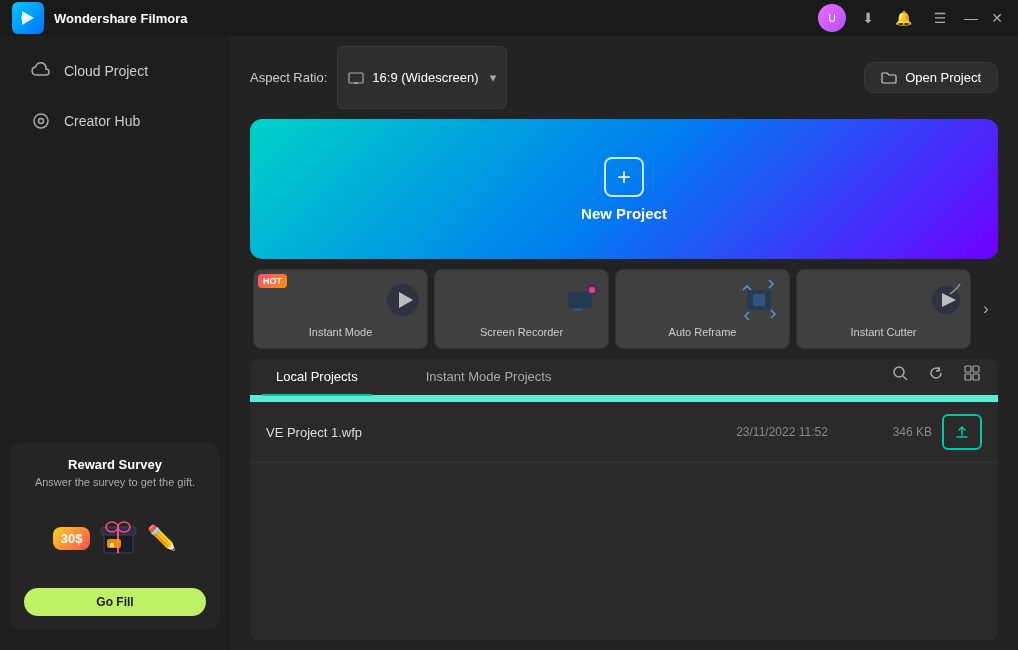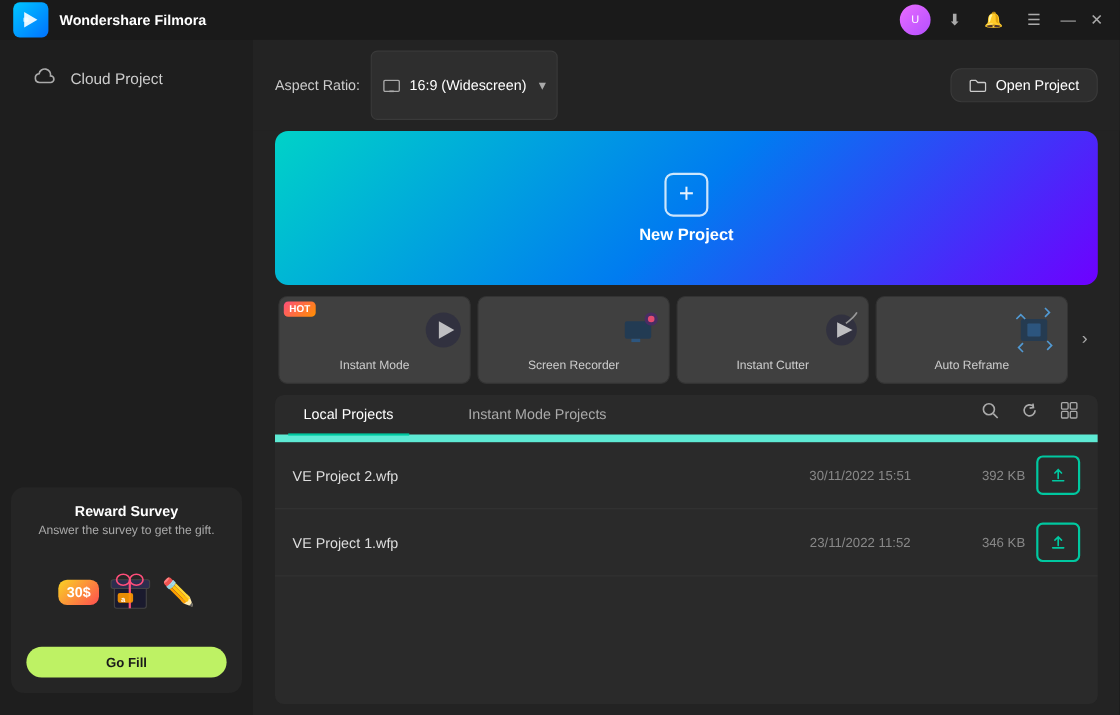--- a/index.html
+++ b/index.html
@@ -437,20 +437,29 @@
 
   <div class="sidebar">
     <div class="sidebar-item">
       <div class="sidebar-item-icon">
         <svg width="20" height="20" viewBox="0 0 20 20" fill="none">
           <path d="M5 14a4 4 0 01-.5-7.95A5 5 0 0114.95 8H15a3 3 0 010 6H5z" stroke="#aaa" stroke-width="1.5" fill="none"></path>
         </svg>
       </div>
       <span>Cloud Project</span>
     </div>
+    <div class="sidebar-item">
+      <div class="sidebar-item-icon">
+        <svg width="20" height="20" viewBox="0 0 20 20" fill="none">
+          <circle cx="10" cy="10" r="7" stroke="#aaa" stroke-width="1.5" fill="none"></circle>
+          <circle cx="10" cy="10" r="2.5" stroke="#aaa" stroke-width="1.5" fill="none"></circle>
+        </svg>
+      </div>
+      <span>Creator Hub</span>
+    </div>
 
     <div class="sidebar-bottom">
       <div class="reward-card">
         <div class="reward-title">Reward Survey</div>
         <div class="reward-subtitle">Answer the survey to get the gift.</div>
         <div class="reward-illustration">
 
           <div style="background:linear-gradient(135deg,#f9d423,#ff4e50);border-radius:8px;padding:4px 8px;font-size:13px;font-weight:700;color:#fff;">
             <span>30$</span>
           </div>
@@ -521,37 +530,37 @@
             <circle cx="38" cy="14" r="6" fill="#4a2a6a"></circle>
             <circle cx="38" cy="14" r="3" fill="#ff4e7a"></circle>
           </svg>
         </div>
         <span class="quick-item-label">Screen Recorder</span>
       </div>
 
       <div class="quick-item">
         <div class="quick-item-icon">
           <svg width="48" height="48" viewBox="0 0 48 48">
+            <rect x="12" y="14" width="24" height="20" rx="2" fill="#1a3a5a" opacity="0.8"></rect>
+            <rect x="18" y="18" width="12" height="12" rx="1" fill="#2a5a8a"></rect>
+            <path d="M8 14l4-4 4 4M36 34l4 4-4 4M14 36l-4 4 4 4M34 12l4-4-4-4" stroke="#5ae" stroke-width="1.5" fill="none"></path>
+          </svg>
+        </div>
+        <span class="quick-item-label">Auto Reframe</span>
+      </div>
+
+      <div class="quick-item">
+        <div class="quick-item-icon">
+          <svg width="48" height="48" viewBox="0 0 48 48">
             <circle cx="30" cy="24" r="14" fill="#2a2a3e" opacity="0.8"></circle>
             <polygon points="26,17 40,24 26,31" fill="#fff" opacity="0.8"></polygon>
             <path d="M34 18 Q42 12 44 8" stroke="#aaa" stroke-width="1.5" fill="none"></path>
           </svg>
         </div>
         <span class="quick-item-label">Instant Cutter</span>
-      </div>
-
-      <div class="quick-item">
-        <div class="quick-item-icon">
-          <svg width="48" height="48" viewBox="0 0 48 48">
-            <rect x="12" y="14" width="24" height="20" rx="2" fill="#1a3a5a" opacity="0.8"></rect>
-            <rect x="18" y="18" width="12" height="12" rx="1" fill="#2a5a8a"></rect>
-            <path d="M8 14l4-4 4 4M36 34l4 4-4 4M14 36l-4 4 4 4M34 12l4-4-4-4" stroke="#5ae" stroke-width="1.5" fill="none"></path>
-          </svg>
-        </div>
-        <span class="quick-item-label">Auto Reframe</span>
       </div>
 
       <div class="quick-more">›</div>
     </div>
 
     <div class="projects-section">
       <div class="projects-tabs">
         <div class="tab active">Local Projects</div>
         <div class="tab">Instant Mode Projects</div>
         <div class="tab-actions">
@@ -572,31 +581,20 @@
               <rect x="1" y="1" width="6" height="6" rx="1" stroke="#aaa" stroke-width="1.2" fill="none"></rect>
               <rect x="9" y="1" width="6" height="6" rx="1" stroke="#aaa" stroke-width="1.2" fill="none"></rect>
               <rect x="1" y="9" width="6" height="6" rx="1" stroke="#aaa" stroke-width="1.2" fill="none"></rect>
               <rect x="9" y="9" width="6" height="6" rx="1" stroke="#aaa" stroke-width="1.2" fill="none"></rect>
             </svg>
           </div>
         </div>
       </div>
       <div class="projects-list">
 
-        <div class="project-row">
-          <span class="project-name">VE Project 2.wfp</span>
-          <span class="project-date">30/11/2022 15:51</span>
-          <span class="project-size">392 KB</span>
-          <div class="project-upload">
-            <svg width="16" height="16" viewBox="0 0 16 16">
-              <path d="M8 11V3M5 6l3-3 3 3" stroke="#00c8a0" stroke-width="1.5" fill="none" stroke-linecap="round"></path>
-              <path d="M3 13h10" stroke="#00c8a0" stroke-width="1.5" stroke-linecap="round"></path>
-            </svg>
-          </div>
-        </div>
 
         <div class="project-row">
           <span class="project-name">VE Project 1.wfp</span>
           <span class="project-date">23/11/2022 11:52</span>
           <span class="project-size">346 KB</span>
           <div class="project-upload">
             <svg width="16" height="16" viewBox="0 0 16 16">
               <path d="M8 11V3M5 6l3-3 3 3" stroke="#00c8a0" stroke-width="1.5" fill="none" stroke-linecap="round"></path>
               <path d="M3 13h10" stroke="#00c8a0" stroke-width="1.5" stroke-linecap="round"></path>
             </svg>

